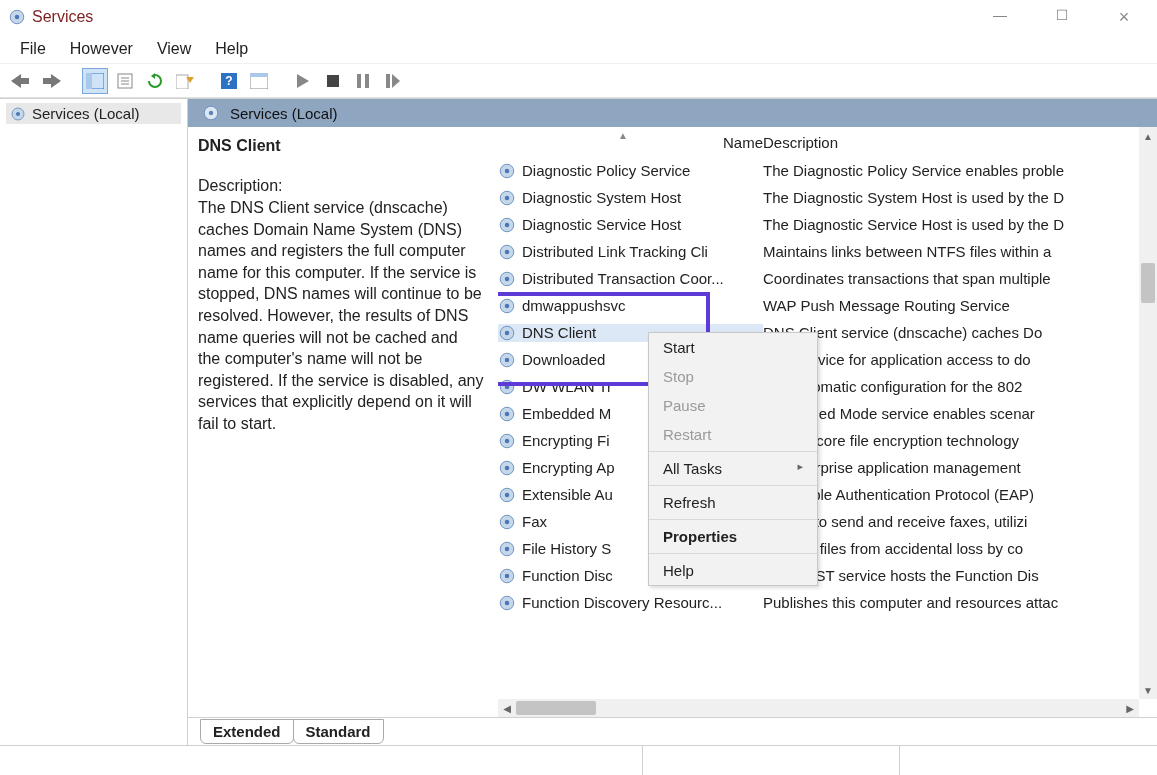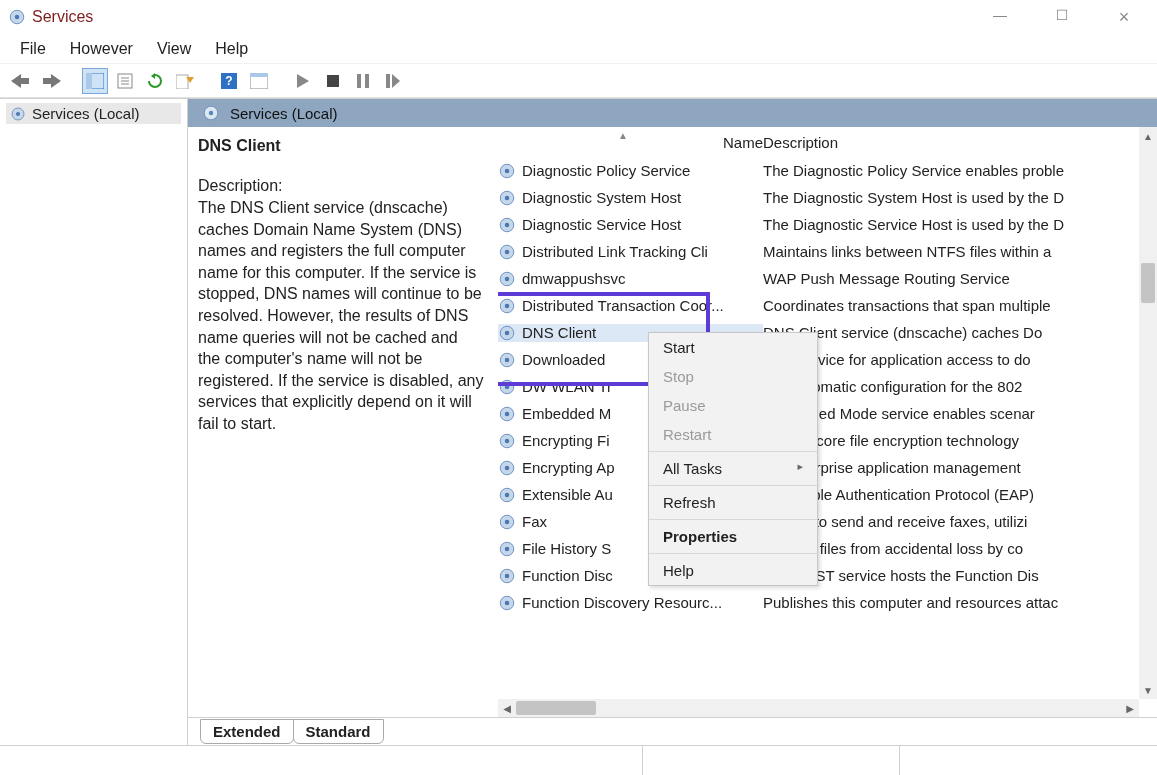--- a/index.html
+++ b/index.html
@@ -253,35 +253,35 @@
                 <div class="cell-desc">Maintains links between NTFS files within a</div>
               </div>
               <div class="row">
                 <div class="cell-name">
                   <span class="gear">
                     <svg width="18" height="18" viewBox="0 0 24 24">
                       <circle cx="12" cy="12" r="9" fill="#c6d7ea" stroke="#4a77b5"></circle>
                       <circle cx="12" cy="12" r="3" fill="#4a77b5"></circle>
                     </svg>
                   </span>
+                  <span>Distributed Transaction Coor...</span>
+                </div>
+                <div class="cell-desc">Coordinates transactions that span multiple</div>
+              </div>
+              <div class="row">
+                <div class="cell-name">
+                  <span class="gear">
+                    <svg width="18" height="18" viewBox="0 0 24 24">
+                      <circle cx="12" cy="12" r="9" fill="#c6d7ea" stroke="#4a77b5"></circle>
+                      <circle cx="12" cy="12" r="3" fill="#4a77b5"></circle>
+                    </svg>
+                  </span>
                   <span>dmwappushsvc</span>
                 </div>
                 <div class="cell-desc">WAP Push Message Routing Service</div>
-              </div>
-              <div class="row">
-                <div class="cell-name">
-                  <span class="gear">
-                    <svg width="18" height="18" viewBox="0 0 24 24">
-                      <circle cx="12" cy="12" r="9" fill="#c6d7ea" stroke="#4a77b5"></circle>
-                      <circle cx="12" cy="12" r="3" fill="#4a77b5"></circle>
-                    </svg>
-                  </span>
-                  <span>Distributed Transaction Coor...</span>
-                </div>
-                <div class="cell-desc">Coordinates transactions that span multiple</div>
               </div>
               <div class="row sel">
                 <div class="cell-name">
                   <span class="gear">
                     <svg width="18" height="18" viewBox="0 0 24 24">
                       <circle cx="12" cy="12" r="9" fill="#c6d7ea" stroke="#4a77b5"></circle>
                       <circle cx="12" cy="12" r="3" fill="#4a77b5"></circle>
                     </svg>
                   </span>
                   <span>DNS Client</span>

